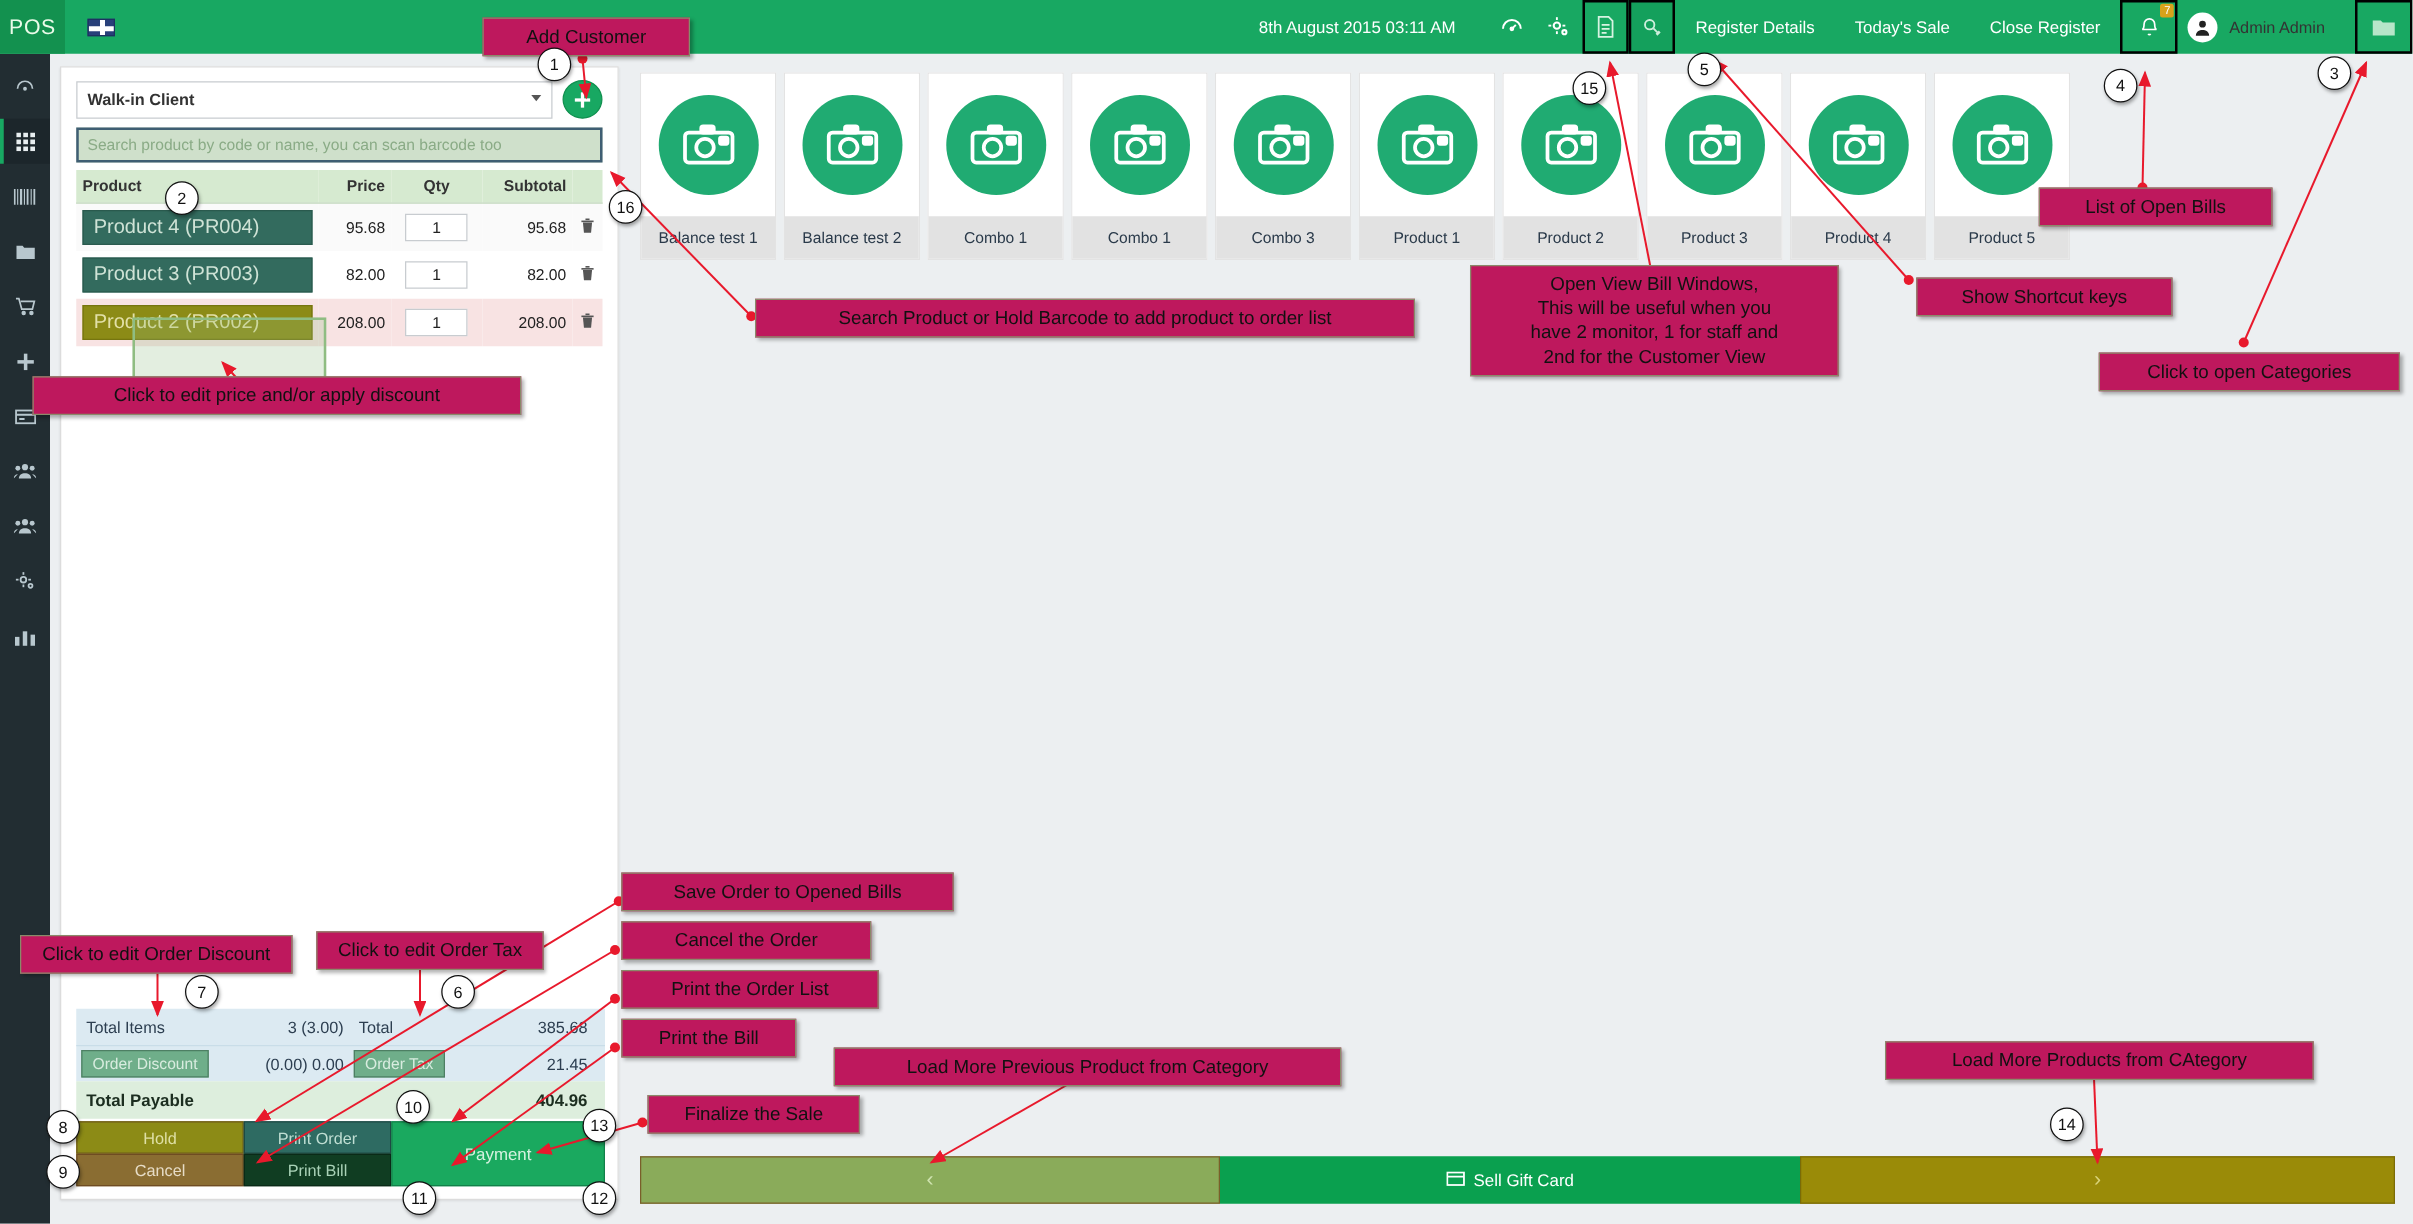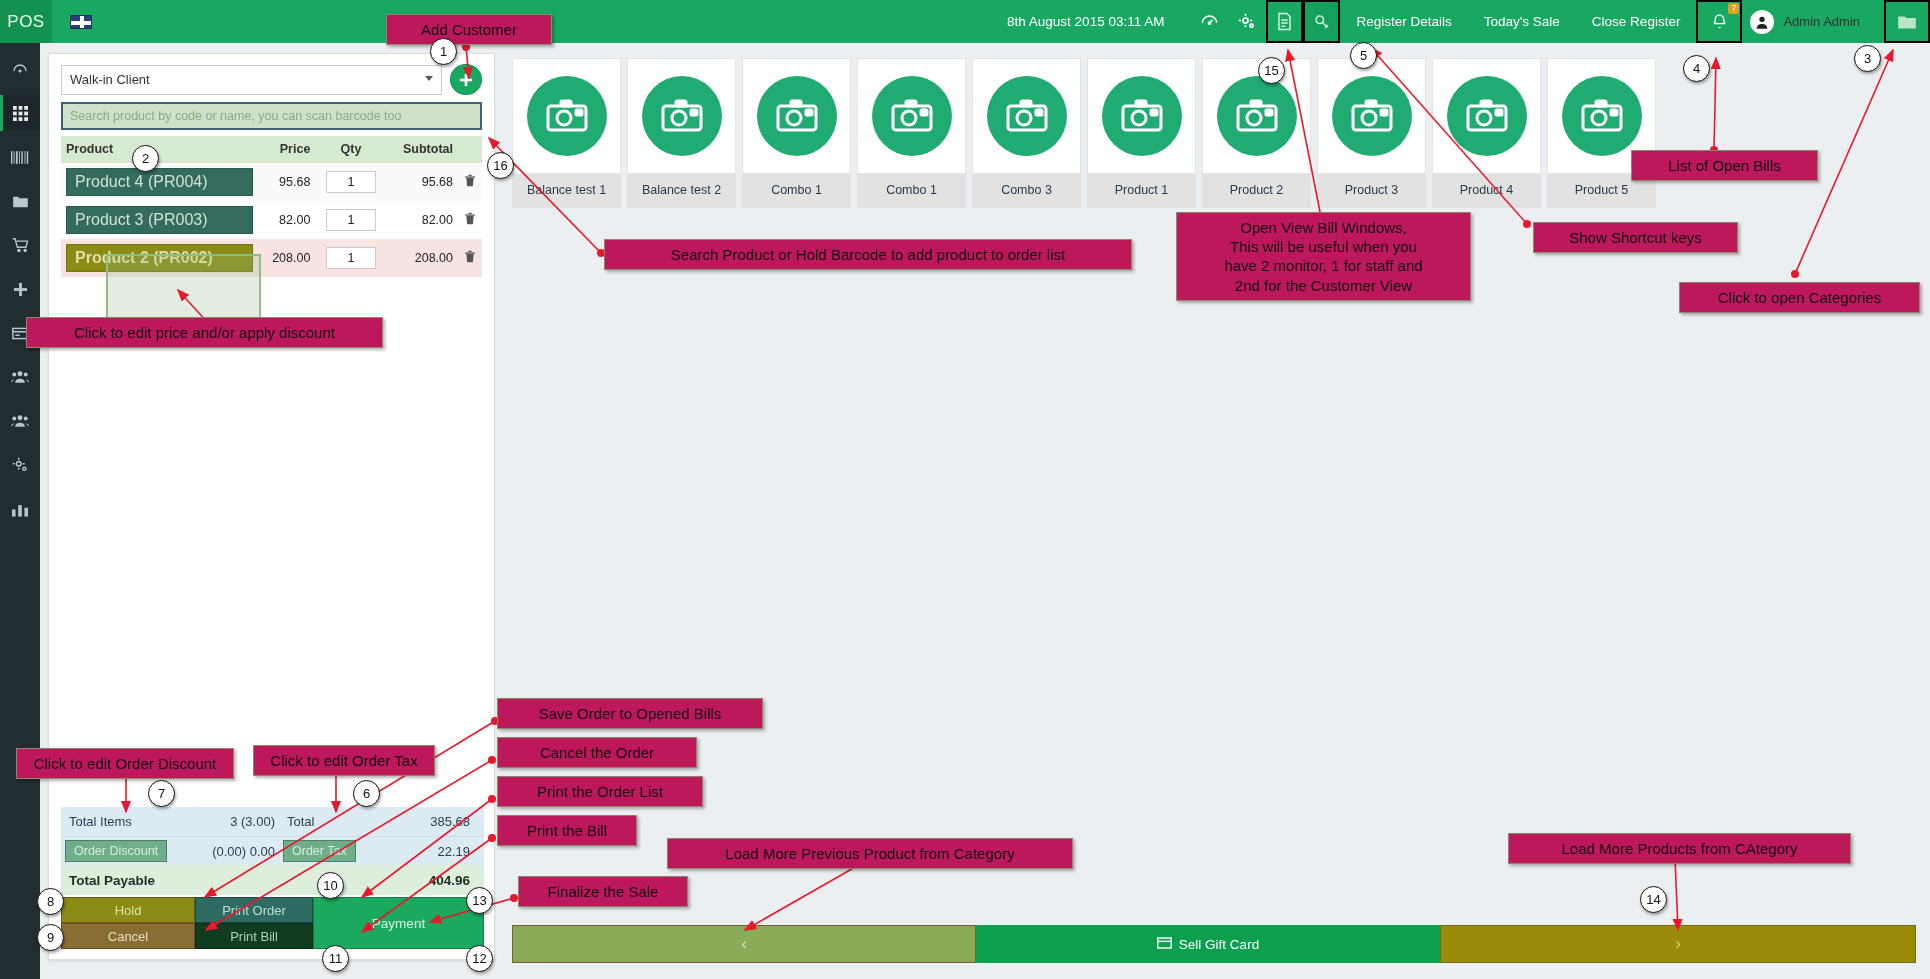--- a/index.html
+++ b/index.html
@@ -67,21 +67,21 @@
   
   #cart {
     position:absolute; left:48px; top:53px; width:447px; height:907px;
     background:#fff; border:1px solid #dcdcdc; box-shadow:0 1px 2px rgba(0,0,0,.1);
     padding:10px 12px 0 12px;
   }
   #cust-row{display:flex; gap:8px; align-items:center;}
   #cust-select{
     flex:1; height:30px; border:1px solid #c8ccd0; background:#fff;
     display:flex;align-items:center; padding:0 8px; font-size:13px; color:#333;
-    position:relative; cursor:pointer;
+    position:relative; cursor:pointer;font-weight:bold;
   }
   #cust-caret{position:absolute;right:8px;top:10px;border-left:4px solid transparent;border-right:4px solid transparent;border-top:5px solid #555;}
   #add-cust{
     width:32px;height:31px;border-radius:50%;background:#18a862;color:#fff;
     display:flex;align-items:center;justify-content:center;font-size:19px;cursor:pointer;
     border:1px solid #11904f;
   }
   #search-wrap{margin-top:7px;position:relative;}
   #prod-search{
     width:100%; height:28px; border:2px solid #3f5e73; background:#cfe0cb;
@@ -99,21 +99,21 @@
   table.cart-table th.c-qty{text-align:center;}
   table.cart-table th.c-del{width:24px;}
   table.cart-table td{ padding:5px 5px; font-size:12.5px; vertical-align:middle;}
   tr.cart-row.r0{background:#fafafa;}
   tr.cart-row.r1{background:#fff;}
   tr.cart-row.r2{background:#f8e3e3;}
   .prod-chip{
     display:block; background:#336b5e; color:#cfe3d6; font-size:16px;
     padding:4px 8px; border:1px solid #2a5a4e; white-space:nowrap; cursor:pointer;
   }
-  .prod-chip.olive{background:#8c8b16;color:#e2e0a8;border-color:#76750f;font-weight:bold;}
+  .prod-chip.olive{background:#8c8b16;color:#e2e0a8;border-color:#76750f;}
   td.c-price,td.c-sub{text-align:right; color:#222;}
   .qty-box{
     width:50px;height:22px;border:1px solid #c8ccd0;background:#fff;text-align:center;
     font-size:12.5px; display:inline-block; line-height:20px; color:#222;cursor:text;
   }
   td.c-qty{text-align:center;}
   td.c-del{text-align:center;color:#555;cursor:pointer;font-size:13px;}
   #cart-items-box{
     border:2px solid #8fbd82; position:absolute; left:57px; top:200px;
     width:155px; height:78px; pointer-events:none; background:rgba(143,189,130,.25);
@@ -447,21 +447,21 @@
       <span class="val2">385.68</span>
     </div>
     <div class="tot-row sep">
       <span class="lbl" style="width:108px;padding-left:4px;">
         <span class="chip-btn">Order Discount</span>
       </span>
       <span class="val">(0.00) 0.00</span>
       <span class="lbl2" style="width:104px;padding-left:8px;">
         <span class="chip-btn">Order Tax</span>
       </span>
-      <span class="val2">22.19</span>
+      <span class="val2">21.45</span>
     </div>
     <div id="payable">
       <span class="lbl">Total Payable</span>
       <span class="val">404.96</span>
     </div>
   </div>
 
   <div id="cart-btns">
     <div class="cbtn-col">
       <div class="cbtn cb-hold">Hold</div>
@@ -674,21 +674,21 @@
 
     <line x1="871" y1="858" x2="745" y2="930" marker-end="url(#ah)"></line>
     <circle cx="871" cy="858" r="4" fill="#e8192c" stroke="none"></circle>
 
     <line x1="1675" y1="858" x2="1678" y2="930" marker-end="url(#ah)"></line>
     <circle cx="1675" cy="858" r="4" fill="#e8192c" stroke="none"></circle>
   </g>
 </svg>
 
 <div class="callout" style="left:386px; top:14px; width:166px;">Add Customer</div>
-<div class="callout" style="left:26px;  top:317px; width:357px;">Click to edit price and/or apply discount</div>
+<div class="callout" style="left:26px;  top:301px; width:391px;">Click to edit price and/or apply discount</div>
 <div class="callout" style="left:1679px;top:282px; width:241px;">Click to open Categories</div>
 <div class="callout" style="left:1631px;top:150px; width:187px;">List of Open Bills</div>
 <div class="callout" style="left:1533px;top:222px; width:205px;">Show Shortcut keys</div>
 <div class="callout" style="left:1176px;top:212px; width:295px;">Open View Bill Windows,
 This will be useful when you
 have 2 monitor, 1 for staff and
 2nd for the Customer View</div>
 <div class="callout" style="left:604px; top:239px; width:528px;">Search Product or Hold Barcode to add product to order list</div>
 <div class="callout" style="left:16px;  top:748px; width:218px;">Click to edit Order Discount</div>
 <div class="callout" style="left:253px; top:745px; width:182px;">Click to edit Order Tax</div>

